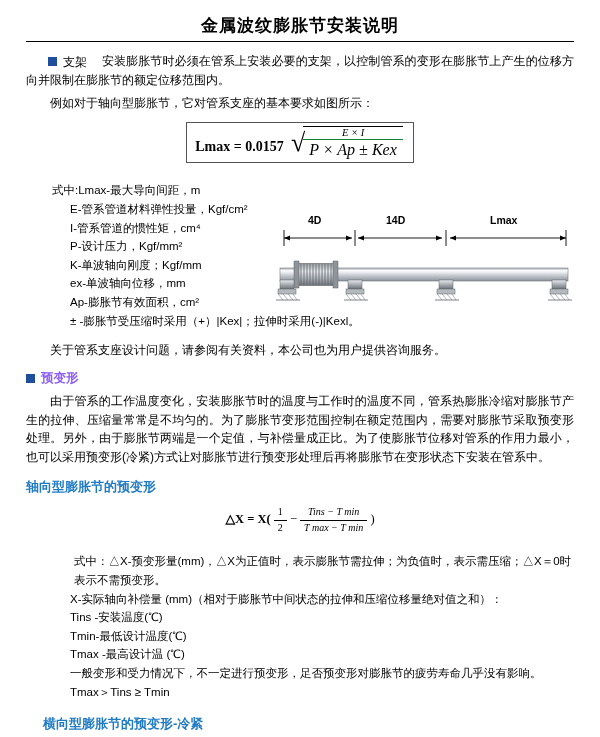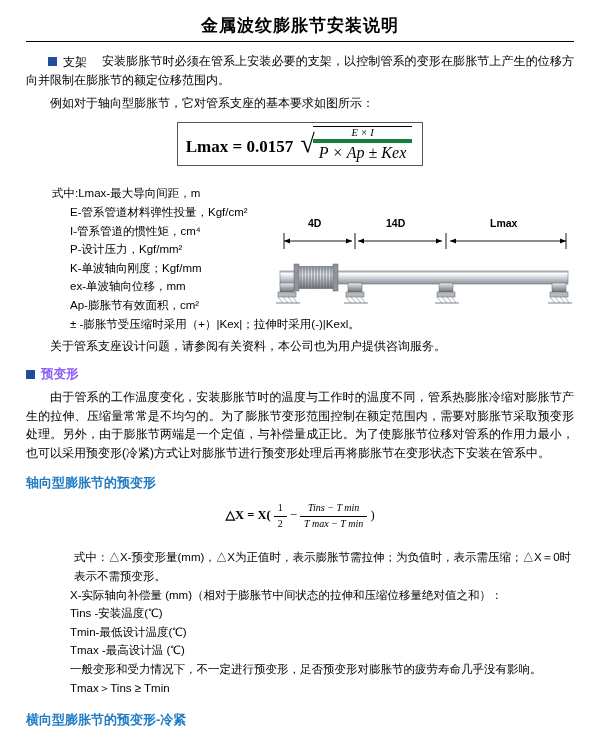--- a/index.html
+++ b/index.html
@@ -93,21 +93,21 @@
   }
   .formula-inline {
     display: inline-block;
     border: 1px solid #555;
     padding: 3px 10px 3px 8px;
     font-size: 12px;
     background: #fff;
   }
   .fbold {
     font-weight: bold;
-    font-size: 17px;
+    font-size: 14px;
     font-family: "Liberation Serif", serif;
   }
   .sqrt {
     display: inline-flex;
     align-items: center;
     margin-left: 4px;
     font-family: "Liberation Serif", serif;
   }
   .sqrt-sym {
     font-size: 26px;
@@ -118,21 +118,21 @@
     display: inline-block;
     text-align: center;
     border-top: 1px solid #000;
     padding-top: 0px;
     position: relative;
     top: 0px;
   }
   .frac .num {
     display: block;
     padding: 0 6px 1px 6px;
-    border-bottom: 4px solid #15803d;
+    border-bottom: 1px solid #15803d;
     font-size: 10.5px;
     font-style: italic;
   }
   .frac .den {
     display: block;
     padding: 1px 6px 0 6px;
     font-size: 16px;
     font-style: italic;
   }
   .frac2 {
@@ -330,21 +330,21 @@
           </g>
           <line x1="274" y1="84" x2="298" y2="84" stroke="#5d6368" stroke-width="0.8"></line>
         </g>
       </svg>
       <span class="dim-label" style="left:34px; top:-2px;">4D</span>
       <span class="dim-label" style="left:112px; top:-2px;">14D</span>
       <span class="dim-label" style="left:216px; top:-2px;">Lmax</span>
     </div>
   </div>
 
-  <p class="indent" style="margin-top:8px;">关于管系支座设计问题，请参阅有关资料，本公司也为用户提供咨询服务。</p>
+  <p class="indent" style="margin-top:15px;">关于管系支座设计问题，请参阅有关资料，本公司也为用户提供咨询服务。</p>
 
   <div class="sec-head">
     <span class="blue-square"></span>
     <span class="htext">预变形</span>
   </div>
 
   <p class="indent">由于管系的工作温度变化，安装膨胀节时的温度与工作时的温度不同，管系热膨胀冷缩对膨胀节产生的拉伸、压缩量常常是不均匀的。为了膨胀节变形范围控制在额定范围内，需要对膨胀节采取预变形处理。另外，由于膨胀节两端是一个定值，与补偿量成正比。为了使膨胀节位移对管系的作用力最小，也可以采用预变形(冷紧)方式让对膨胀节进行预变形处理后再将膨胀节在变形状态下安装在管系中。</p>
 
   <div class="subhead">轴向型膨胀节的预变形</div>
 
@@ -365,21 +365,21 @@
   <div class="list">
     <div class="list-item first" style="padding-left:48px;">式中：△X-预变形量(mm)，△X为正值时，表示膨胀节需拉伸；为负值时，表示需压缩；△X＝0时表示不需预变形。</div>
     <div class="list-item">X-实际轴向补偿量 (mm)（相对于膨胀节中间状态的拉伸和压缩位移量绝对值之和）：</div>
     <div class="list-item">Tins -安装温度(℃)</div>
     <div class="list-item">Tmin-最低设计温度(℃)</div>
     <div class="list-item">Tmax -最高设计温 (℃)</div>
     <div class="list-item">一般变形和受力情况下，不一定进行预变形，足否预变形对膨胀节的疲劳寿命几乎没有影响。</div>
     <div class="list-item">Tmax＞Tins ≥ Tmin</div>
   </div>
 
-  <div class="subhead" style="margin-top:14px;">横向型膨胀节的预变形-冷紧</div>
+  <div class="subhead" style="margin-top:14px;margin-left:17px;">横向型膨胀节的预变形-冷紧</div>
 
   <div class="eq-center">
     <span class="var">△Y =</span>
     <span class="frac2" style="font-size:11px;">
       <span class="num">1</span>
       <span class="den">2</span>
     </span>
     <span class="var">Y</span>
   </div>
 

